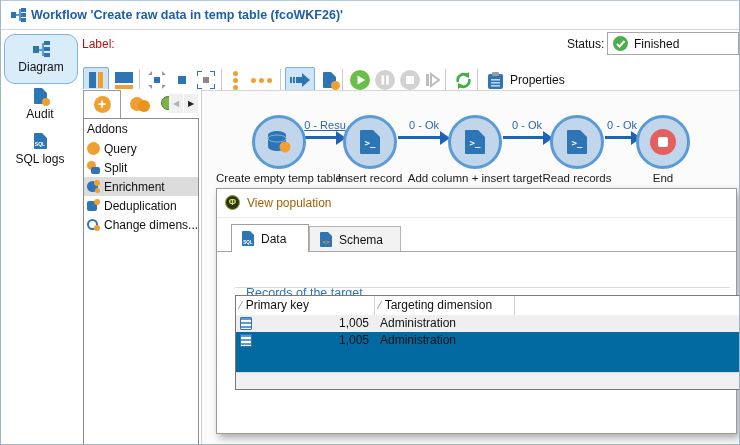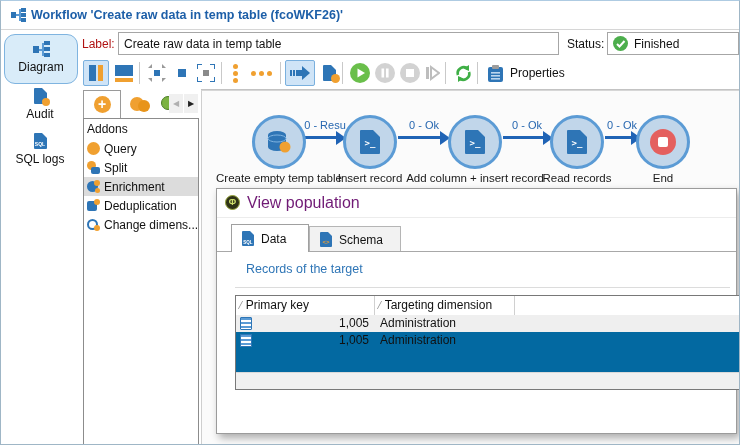--- a/index.html
+++ b/index.html
@@ -11,21 +11,21 @@
   
   .sidebar{left:0;top:29px;width:80px;bottom:0;background:#fff;}
   .side-item{width:72px;left:3px;text-align:center;color:#111;font-size:12px;}
   .side-sel{background:#d9ecf9;border:1px solid #7fb4e0;border-radius:1px;}
   
   .lbl-caption{color:#b01212;font-size:12px;}
   .field{border:1px solid #a6a6a6;background:#fff;box-sizing:border-box;}
   .field input{border:0;outline:none;width:100%;height:100%;font-size:12px;font-family:"Liberation Sans",sans-serif;padding:0 5px;box-sizing:border-box;color:#111;}
   .status-text{font-size:12px;color:#111;}
   
-  .toolbar{left:80px;top:57px;right:0;height:31px;border-bottom:1px solid #c3c3c3;background:#fff;}
+  .toolbar{left:80px;top:64px;right:0;height:31px;border-bottom:1px solid #c3c3c3;background:#fff;}
   .tbtn{top:2px;width:26px;height:26px;border:1px solid transparent;border-radius:2px;display:flex;align-items:center;justify-content:center;box-sizing:border-box;}
   .tbtn.sel{background:#cfe4f7;border-color:#7ab0de;}
   .tsep{top:4px;width:1px;height:22px;background:#c9c9c9;}
   .dot{width:5px;height:5px;border-radius:50%;background:#f0a030;}
   .tool-label{font-size:12px;color:#111;}
   
   .page{position:relative;background:#2e75b6;border-radius:1px;}
   .page .fold{position:absolute;right:0;top:0;width:0;height:0;border-style:solid;}
   
   .addons{left:80px;top:88px;width:120px;bottom:0;background:#fff;}
@@ -40,27 +40,27 @@
   .node-label{top:81px;font-size:11.5px;color:#1a1a1a;white-space:nowrap;transform:translateX(-50%);}
   .tr-line{height:3px;background:#1f63b5;top:45px;}
   .tr-head{top:40px;width:0;height:0;border-top:7px solid transparent;border-bottom:7px solid transparent;border-left:10px solid #1f63b5;}
   .tr-label{top:28px;font-size:11px;color:#2767b0;transform:translateX(-50%);white-space:nowrap;}
   .script-glyph{position:absolute;left:50%;top:54%;transform:translate(-50%,-50%);color:#fff;font-size:9px;font-weight:bold;font-family:"DejaVu Sans Mono",monospace;}
   .end-disc{width:26px;height:26px;border-radius:50%;background:#e4605f;display:flex;align-items:center;justify-content:center;}
   .end-square{width:10px;height:10px;background:#fff;border-radius:2px;}
   
   .dialog{left:215px;top:187px;width:521px;height:246px;background:#fff;border:1px solid #9b9b9b;box-shadow:3px 4px 8px rgba(0,0,0,0.32);box-sizing:border-box;}
   .dlg-title{left:0;top:0;right:0;height:28px;border-bottom:1px solid #ececec;}
-  .dlg-title-text{left:30px;top:0;height:28px;line-height:28px;font-size:16px;color:#701a75;}
+  .dlg-title-text{left:30px;top:0;height:28px;line-height:28px;font-size:12px;color:#a16207;}
   .dlg-icon{left:8px;top:6px;width:15px;height:15px;border-radius:50%;background:#2f3317;border:1.5px solid #96a43a;box-sizing:border-box;color:#cfe06c;font-size:9px;line-height:12px;text-align:center;font-weight:bold;}
   .dtab{box-sizing:border-box;display:flex;align-items:center;gap:7px;padding-left:10px;font-size:12px;color:#111;}
   .dtab.active{background:#fff;border:1px solid #a0a0a0;border-bottom:none;z-index:3;}
   .dtab.inactive{background:#f2f2f2;border:1px solid #b5b5b5;border-bottom:none;z-index:1;}
   .tabline{top:62px;left:0;right:0;height:1px;background:#a8a8a8;z-index:2;}
-  .section-title{color:#2e75b6;font-size:12.5px;}
+  .section-title{color:#2e75b6;font-size:12.5px;margin-top:24px;}
   .dtable{left:18px;top:106px;width:540px;height:95px;border:1px solid #787878;box-sizing:border-box;background:#0369a1;overflow:hidden;}
   .th-row{position:absolute;left:0;top:0;right:0;height:19px;border-bottom:1px solid #d0d0d0;background:#fff;}
   .th{position:absolute;top:0;height:19px;line-height:19px;font-size:12px;color:#111;white-space:nowrap;border-right:1px solid #d0d0d0;box-sizing:border-box;}
   .sortg{color:#8a8a8a;font-size:10px;padding:0 4px 0 4px;}
   .drow{position:absolute;left:0;right:0;height:17px;font-size:12px;color:#111;}
   .rowicon{position:absolute;left:4px;top:2px;width:12px;height:13px;border:1px solid #2e75b6;background:#fff;box-sizing:border-box;background-image:linear-gradient(#5b9bd5 2px,transparent 2px);background-size:100% 4px;border-radius:1px;}
   .cell-num{position:absolute;left:20px;width:113px;text-align:right;top:1px;}
   .cell-dim{position:absolute;left:144px;top:1px;white-space:nowrap;}
   .hscroll{position:absolute;left:0;right:0;bottom:0;height:16px;background:#f0f0f0;border-top:1px solid #d9d9d9;}
   
@@ -105,23 +105,20 @@
     <div class="abs side-item" style="top:103px;height:32px;">
       <span class="page" style="display:inline-block;width:13px;height:16px;">
         <span class="fold" style="border-width:0 5px 5px 0;border-color:transparent #fff transparent transparent;"></span>
         <span class="abs" style="left:0;bottom:2px;width:13px;text-align:center;color:#fff;font-size:5px;font-weight:bold;">SQL</span>
       </span>
       <div>SQL logs</div>
     </div>
   </div>
 
   <div class="abs lbl-caption" style="left:81px;top:36px;">Label:</div>
-  <div class="abs field" style="left:117px;top:31px;width:441px;height:23px;">
-    <input type="text" value="Create raw data in temp table" style="">
-  </div>
   <div class="abs status-text" style="left:566px;top:36px;">Status:</div>
   <div class="abs field" style="left:606px;top:31px;width:132px;height:23px;">
     <svg class="abs" style="left:5px;top:3px;" width="15" height="15">
       <circle cx="7.5" cy="7.5" r="7.5" fill="#4cae4c"></circle>
       <path d="M4 8 l2.5 2.5 L11.5 5" stroke="#fff" stroke-width="2" fill="none"></path>
     </svg>
     <div class="abs status-text" style="left:26px;top:4px;">Finished</div>
   </div>
 
   <div class="abs toolbar">
@@ -285,21 +282,21 @@
         </span>
         <span>Change dimens...</span>
       </div>
     </div>
   </div>
 
   <div class="abs canvas">
 
     <div class="abs tr-line" style="left:100px;width:38px;"></div>
     <div class="abs tr-head" style="left:134px;"></div>
-    <div class="abs tr-label" style="left:123px;">0 - Resu</div>
+    <div class="abs tr-label" style="left:123px;text-decoration:underline;">0 - Resu</div>
 
     <div class="abs tr-line" style="left:196px;width:46px;"></div>
     <div class="abs tr-head" style="left:238px;"></div>
     <div class="abs tr-label" style="left:222px;">0 - Ok</div>
 
     <div class="abs tr-line" style="left:301px;width:44px;"></div>
     <div class="abs tr-head" style="left:341px;"></div>
     <div class="abs tr-label" style="left:325px;">0 - Ok</div>
 
     <div class="abs tr-line" style="left:403px;width:30px;"></div>
@@ -328,21 +325,21 @@
     <div class="abs node-label" style="left:168px;">Insert record</div>
 
     <div class="abs node" style="left:246px;top:24px;">
       <span style="position:relative;width:20px;height:24px;display:block;">
         <span class="page" style="display:block;width:20px;height:24px;">
           <span class="fold" style="border-width:0 7px 7px 0;border-color:transparent #c1d6ea transparent transparent;"></span>
         </span>
         <span class="script-glyph">&gt;_</span>
       </span>
     </div>
-    <div class="abs node-label" style="left:273px;">Add column + insert record</div>
+    <div class="abs node-label" style="left:273px;">Add column + insert target</div>
 
     <div class="abs node" style="left:348px;top:24px;">
       <span style="position:relative;width:20px;height:24px;display:block;">
         <span class="page" style="display:block;width:20px;height:24px;">
           <span class="fold" style="border-width:0 7px 7px 0;border-color:transparent #c1d6ea transparent transparent;"></span>
         </span>
         <span class="script-glyph">&gt;_</span>
       </span>
     </div>
     <div class="abs node-label" style="left:375px;">Read records</div>

